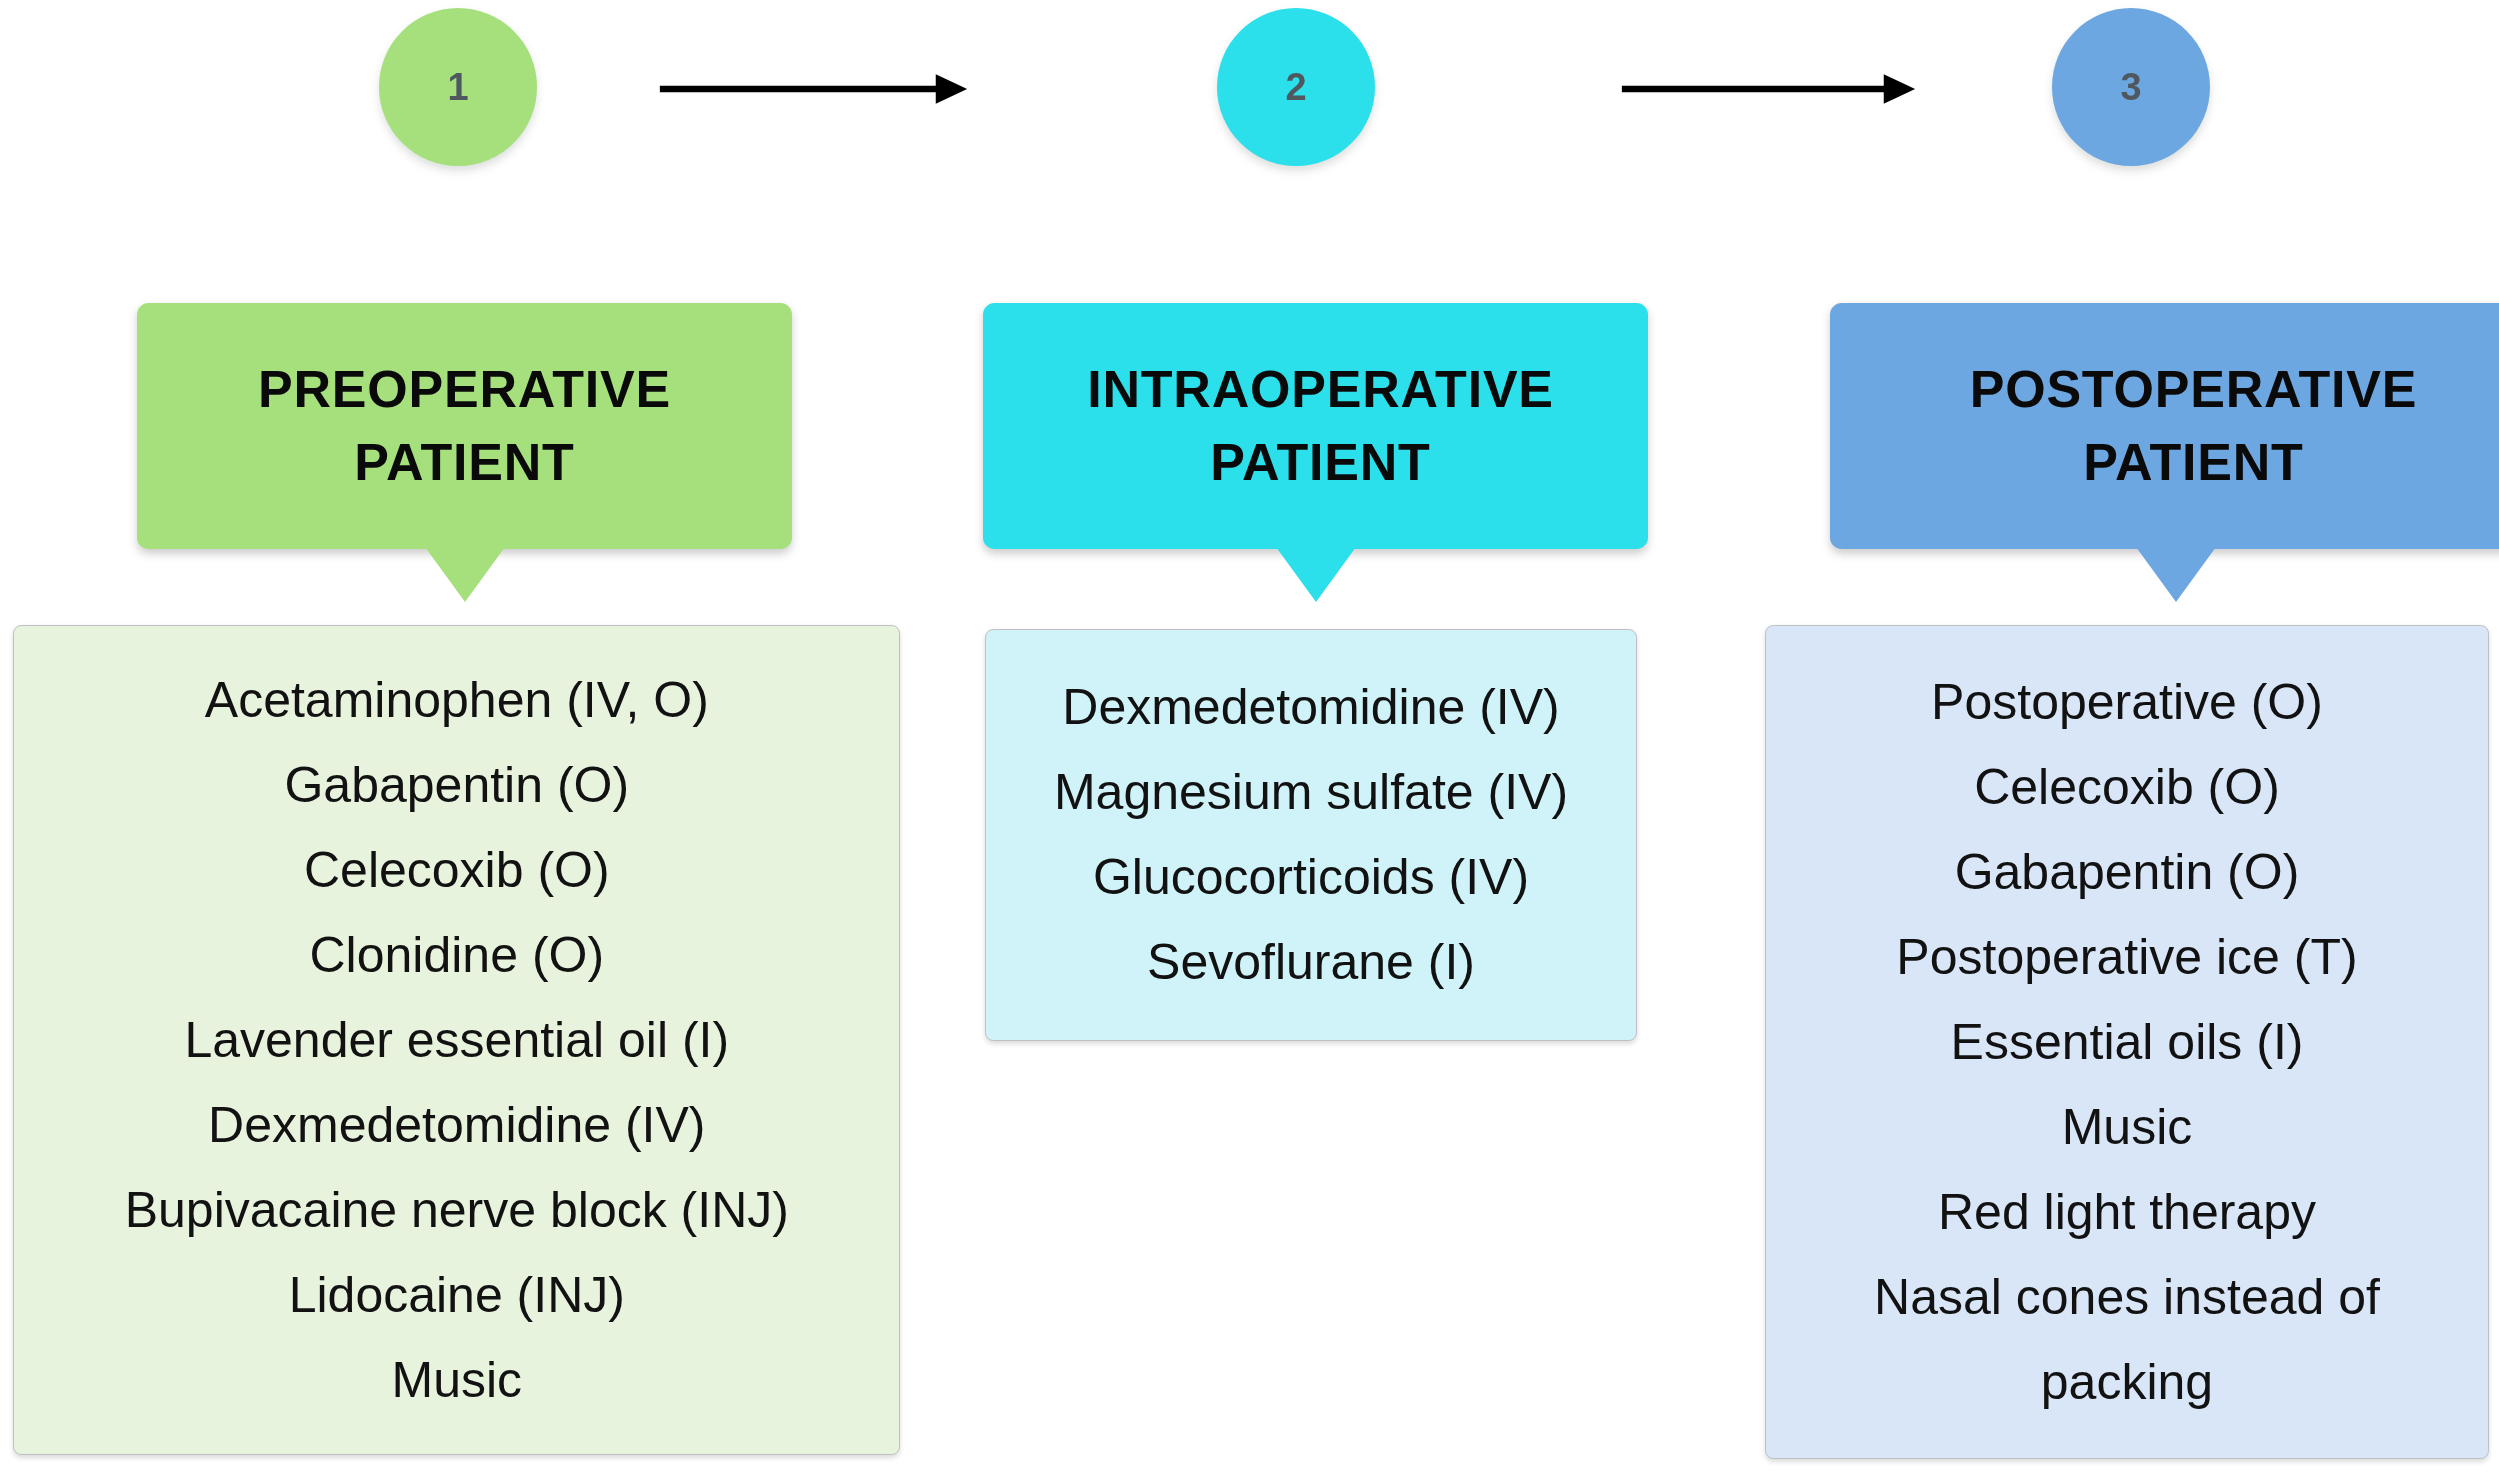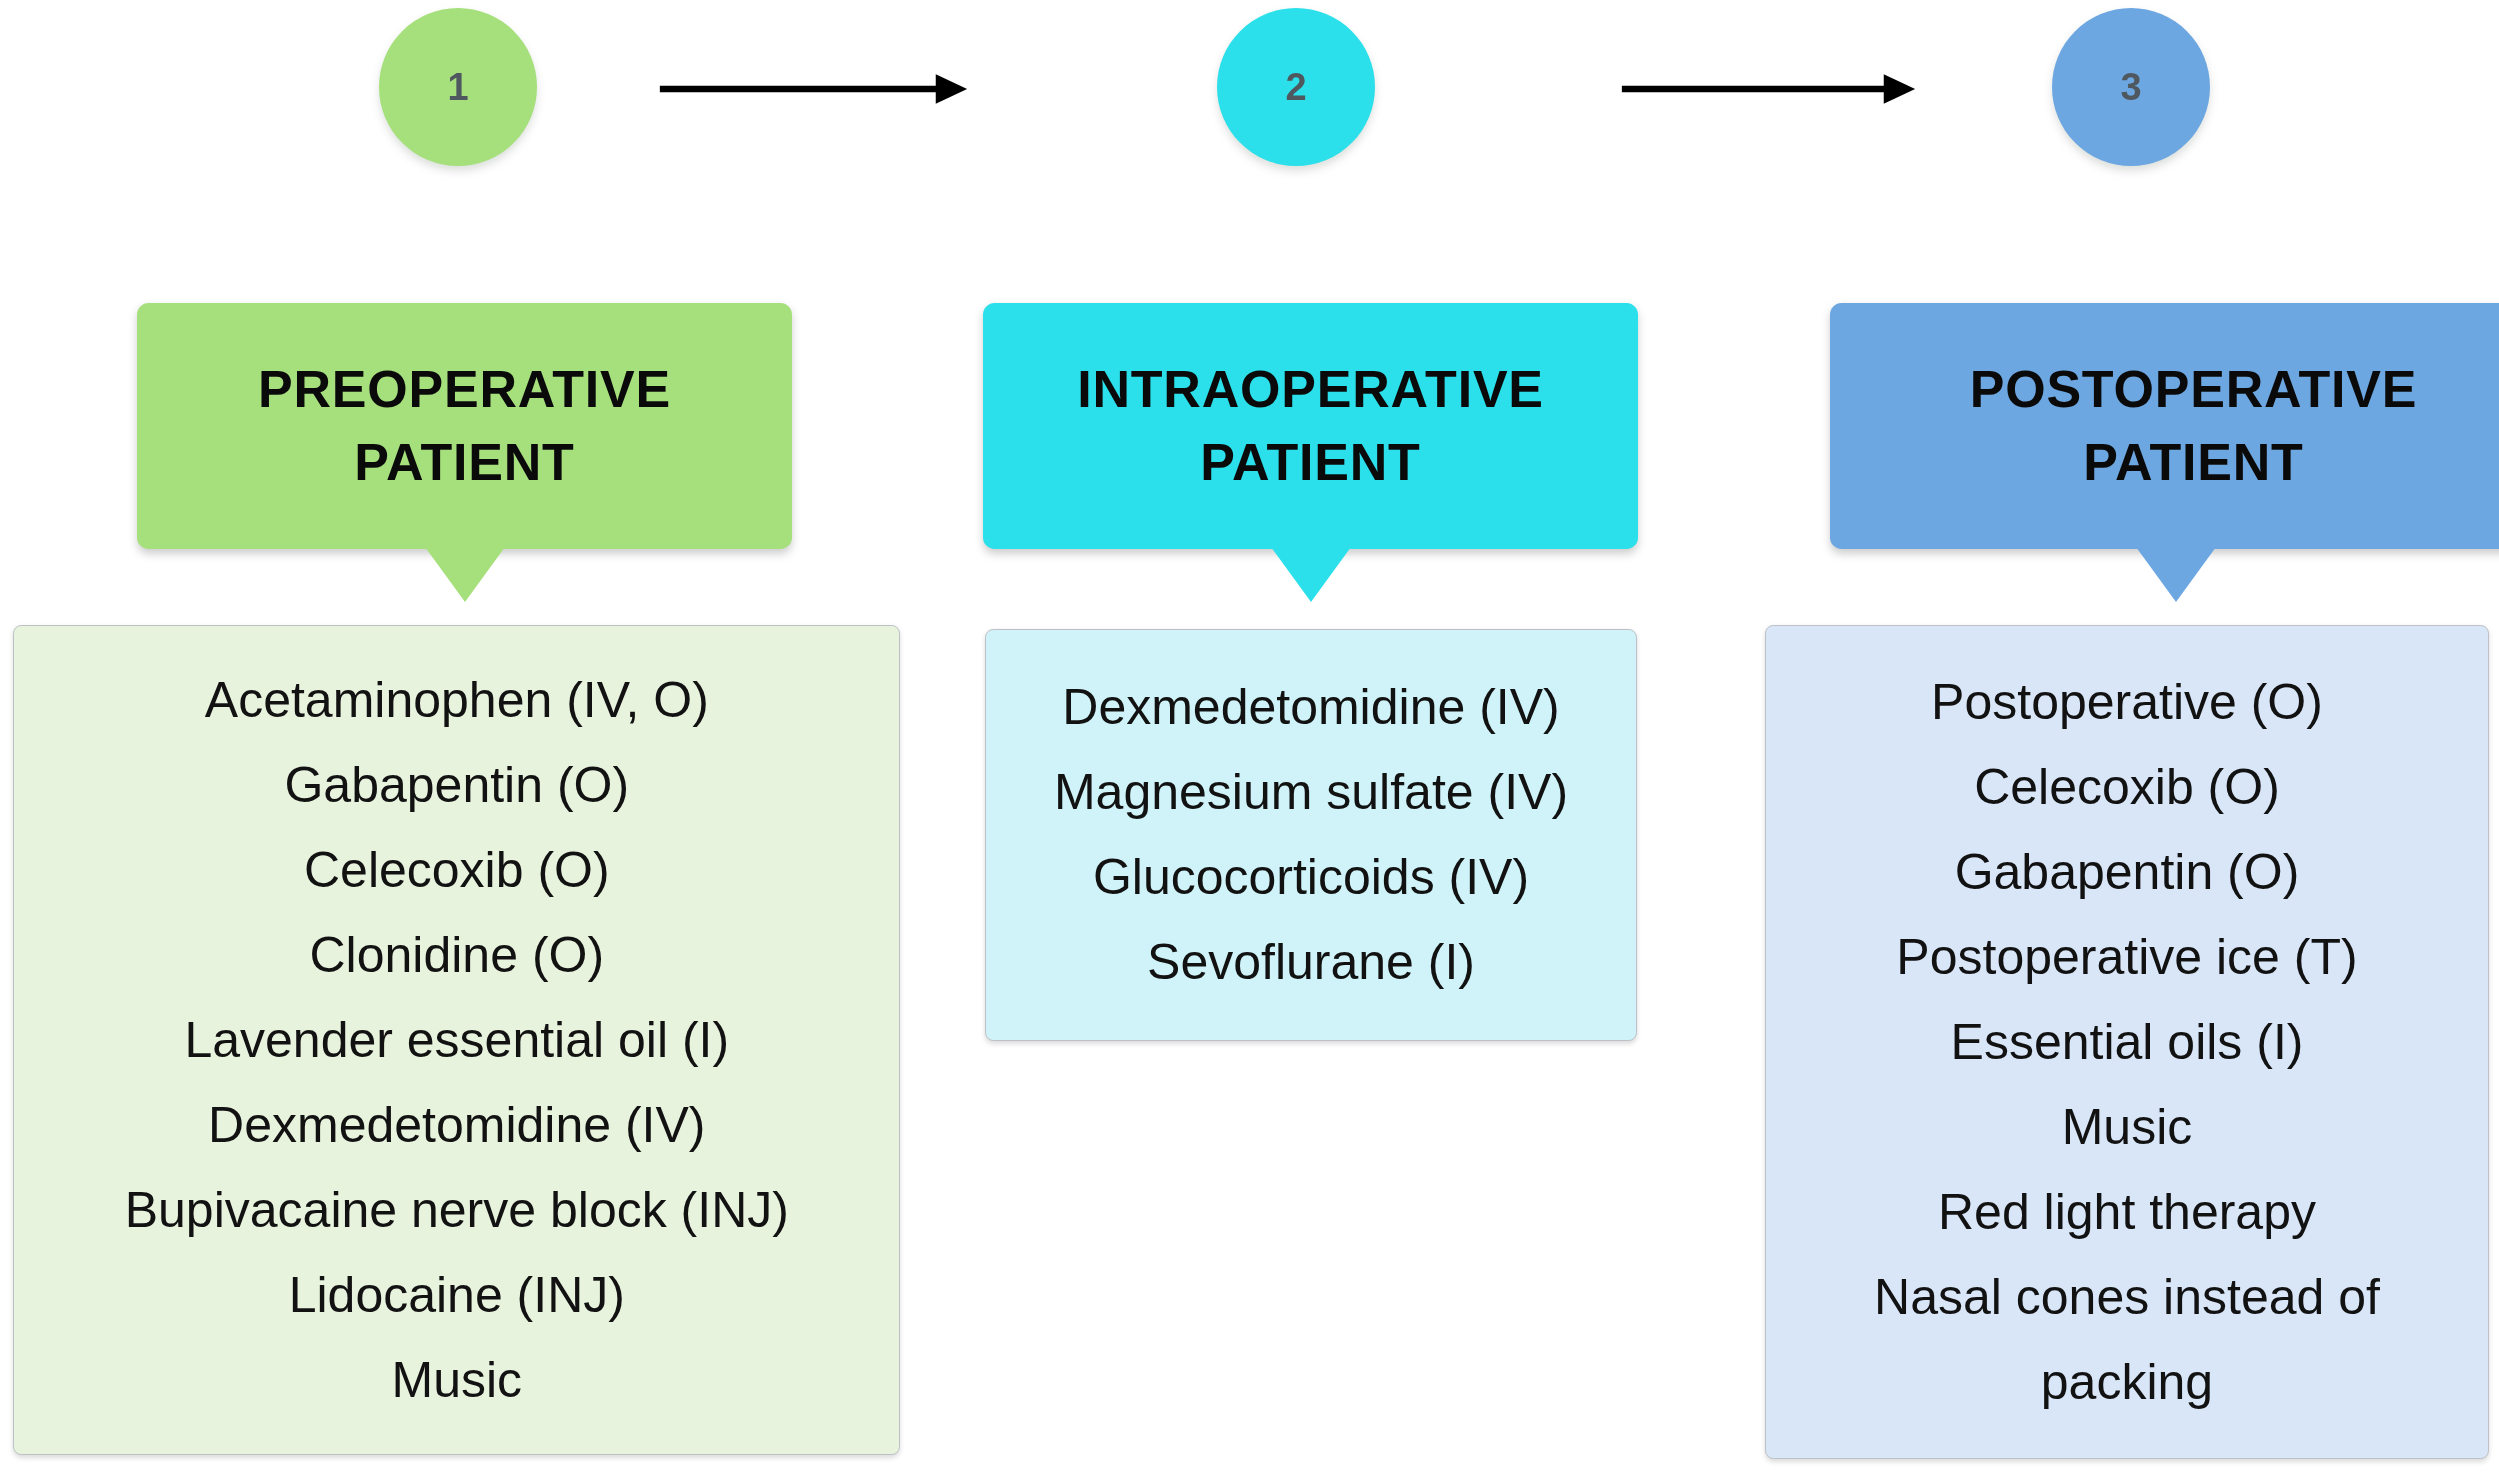--- a/index.html
+++ b/index.html
@@ -22,21 +22,21 @@
   .step3 .circle{left:2052px;background:#6da7e1;}
 
   
   .header{
     position:absolute;top:259px;width:655px;height:246px;border-radius:11.6px;
     display:flex;align-items:center;justify-content:center;text-align:center;
     box-shadow:0 4.2px 8.3px rgba(90,95,90,0.30);
     margin-top:44px;
   }
   .step1 .header{left:137px;background:#a6e07c;}
-  .step2 .header{left:983px;background:#2be0ea;}
+  .step2 .header{left:983px;background:#2be0ea;padding-left:10px;}
   .step3 .header{left:1830px;background:#6da7e1;padding-left:36px;}
   .header-title{
     font-size:52px;font-weight:800;letter-spacing:0.8px;color:#0a0a0a;
     line-height:73px;max-width:589px;
   }
   .tail{
     position:absolute;top:100%;left:50%;transform:translateX(-50%);
     width:0;height:0;margin-top:-1.7px;
     border-left:40px solid transparent;border-right:40px solid transparent;
   }

